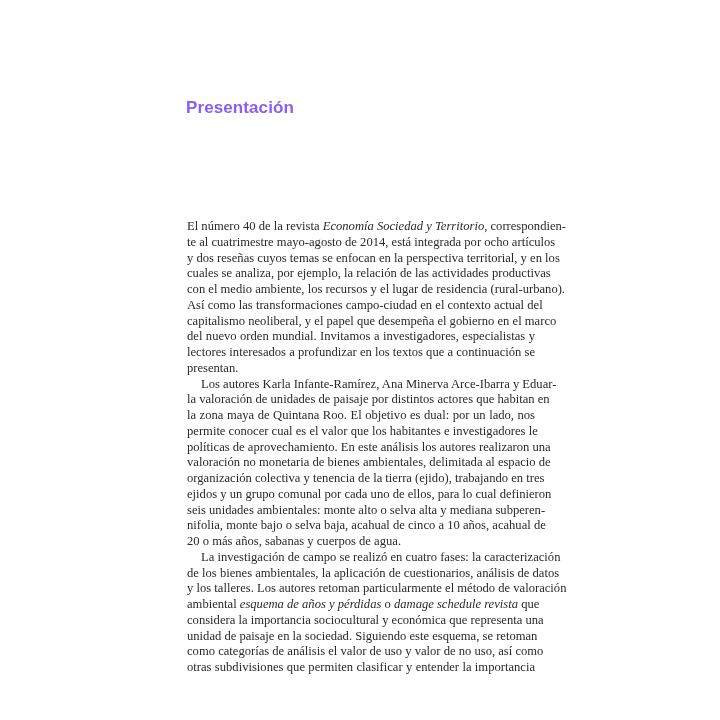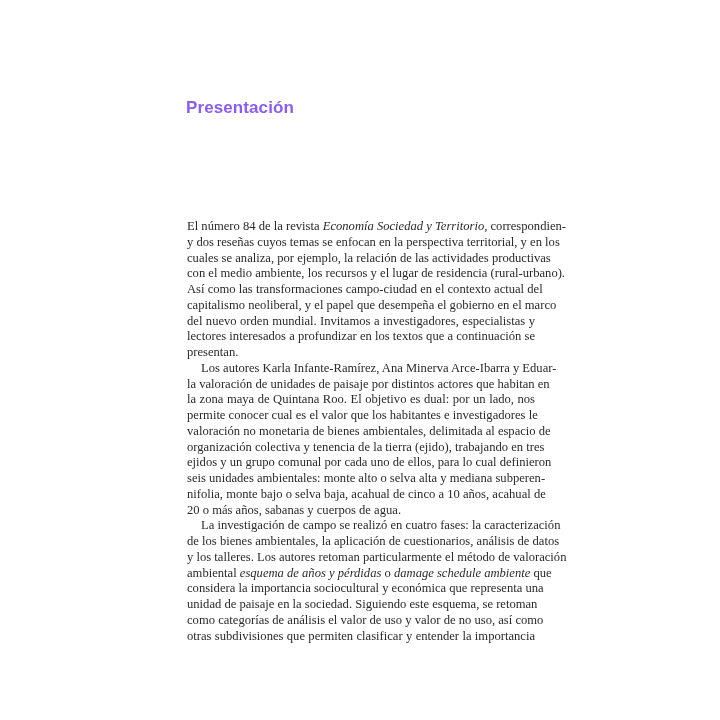--- a/index.html
+++ b/index.html
@@ -17,40 +17,42 @@
   .line { display:block; white-space:nowrap; text-align:justify; text-align-last:justify; height:15.75px; }
   .line.last { text-align-last:left;font-family:Liberation Serif, serif; }
   .line.indent { padding-left:14px; }
   em { font-style:italic; }
 </style>
 </head>
 <body>
 
 <div class="title">Presentación</div>
 <div class="body" id="body">
-    <span class="line"><span>El número 84 de la revista </span><em>Economía Sociedad y Territorio</em><span>, correspondien-</span></span>
+    <span class="line"><span>El número 40 de la revista </span><em>Economía Sociedad y Territorio</em><span>, correspondien-</span></span>
+    <span class="line"><span>te al cuatrimestre mayo-agosto de 2014, está integrada por ocho artículos</span></span>
     <span class="line"><span>y dos reseñas cuyos temas se enfocan en la perspectiva territorial, y en los</span></span>
     <span class="line"><span>cuales se analiza, por ejemplo, la relación de las actividades productivas</span></span>
     <span class="line"><span>con el medio ambiente, los recursos y el lugar de residencia (rural-urbano).</span></span>
     <span class="line"><span>Así como las transformaciones campo-ciudad en el contexto actual del</span></span>
     <span class="line"><span>capitalismo neoliberal, y el papel que desempeña el gobierno en el marco</span></span>
     <span class="line"><span>del nuevo orden mundial. Invitamos a investigadores, especialistas y</span></span>
     <span class="line"><span>lectores interesados a profundizar en los textos que a continuación se</span></span>
     <span class="line last"><span>presentan.</span></span>
     <span class="line indent"><span>Los autores Karla Infante-Ramírez, Ana Minerva Arce-Ibarra y Eduar-</span></span>
     <span class="line"><span>la valoración de unidades de paisaje por distintos actores que habitan en</span></span>
     <span class="line"><span>la zona maya de Quintana Roo. El objetivo es dual: por un lado, nos</span></span>
     <span class="line"><span>permite conocer cual es el valor que los habitantes e investigadores le</span></span>
+    <span class="line"><span>políticas de aprovechamiento. En este análisis los autores realizaron una</span></span>
     <span class="line"><span>valoración no monetaria de bienes ambientales, delimitada al espacio de</span></span>
     <span class="line"><span>organización colectiva y tenencia de la tierra (ejido), trabajando en tres</span></span>
     <span class="line"><span>ejidos y un grupo comunal por cada uno de ellos, para lo cual definieron</span></span>
     <span class="line"><span>seis unidades ambientales: monte alto o selva alta y mediana subperen-</span></span>
     <span class="line"><span>nifolia, monte bajo o selva baja, acahual de cinco a 10 años, acahual de</span></span>
     <span class="line last"><span>20 o más años, sabanas y cuerpos de agua.</span></span>
     <span class="line indent"><span>La investigación de campo se realizó en cuatro fases: la caracterización</span></span>
     <span class="line"><span>de los bienes ambientales, la aplicación de cuestionarios, análisis de datos</span></span>
     <span class="line"><span>y los talleres. Los autores retoman particularmente el método de valoración</span></span>
-    <span class="line"><span>ambiental </span><em>esquema de años y pérdidas</em><span> o </span><em>damage schedule ambiente</em><span> que</span></span>
+    <span class="line"><span>ambiental </span><em>esquema de años y pérdidas</em><span> o </span><em>damage schedule revista</em><span> que</span></span>
     <span class="line"><span>considera la importancia sociocultural y económica que representa una</span></span>
     <span class="line"><span>unidad de paisaje en la sociedad. Siguiendo este esquema, se retoman</span></span>
     <span class="line"><span>como categorías de análisis el valor de uso y valor de no uso, así como</span></span>
     <span class="line"><span>otras subdivisiones que permiten clasificar y entender la importancia</span></span>
   </div>
 
 </body></html>

